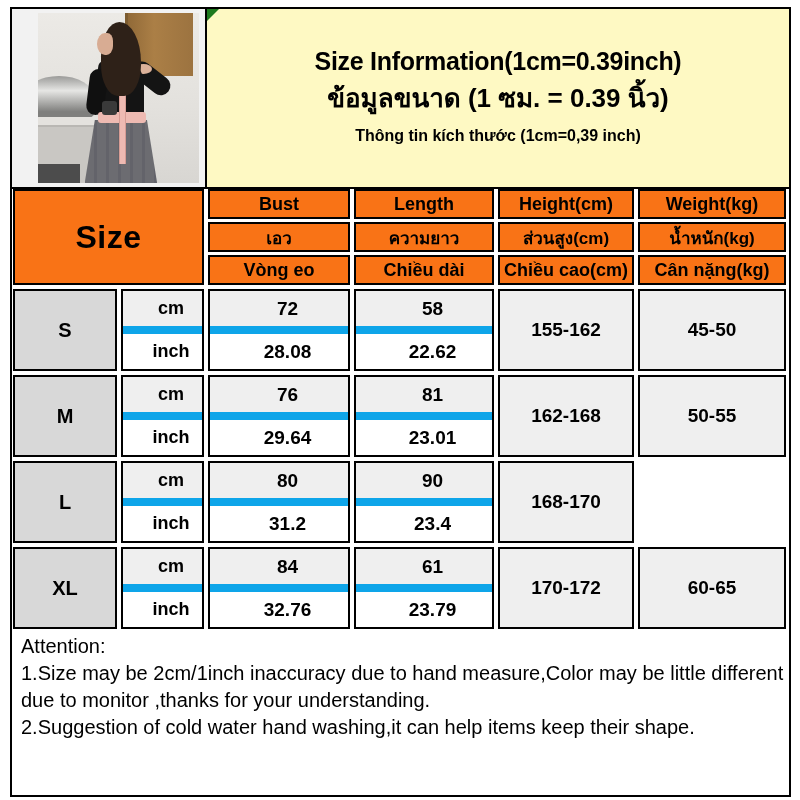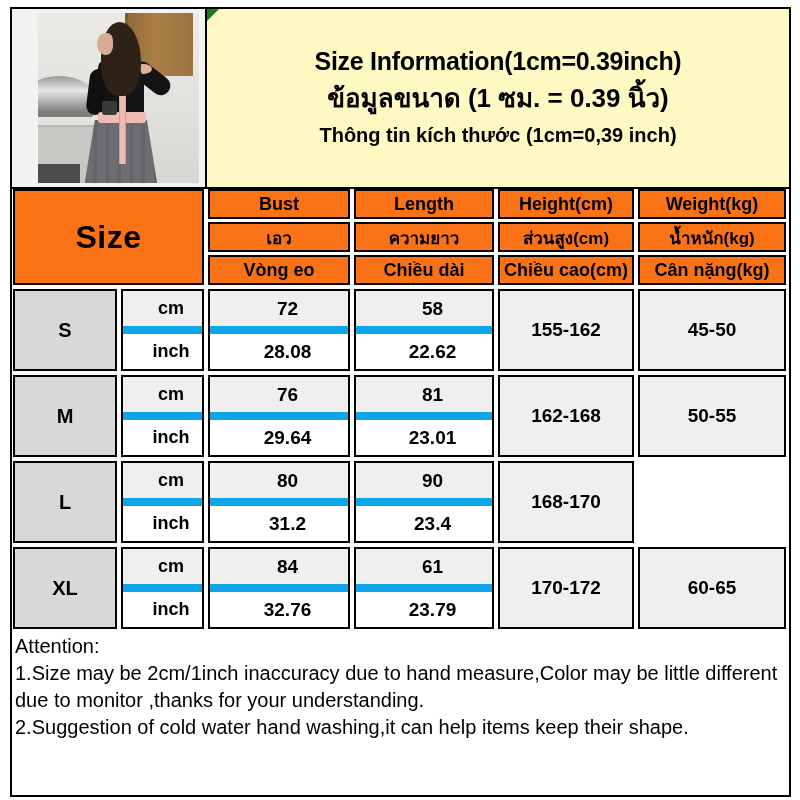--- a/index.html
+++ b/index.html
@@ -7,21 +7,21 @@
   *{box-sizing:border-box;}
 
   .frame{position:absolute;left:10px;top:7px;width:781px;height:790px;border:2px solid #000;background:#fff;}
 
   
   .top-row{position:absolute;left:0;top:0;width:777px;height:180px;display:flex;}
   .photo-cell{width:195px;height:180px;border-right:2px solid #000;border-bottom:2px solid #000;background:#f2f2f2;position:relative;}
   .title-cell{flex:1;height:180px;border-bottom:2px solid #000;background:#fef9c3;display:flex;flex-direction:column;align-items:center;justify-content:center;position:relative;}
   .title-line-en{font-size:25px;font-weight:700;line-height:37px;letter-spacing:-0.3px;}
   .title-line-th{font-size:26px;font-weight:700;line-height:37px;}
-  .title-line-vi{font-size:20px;font-weight:700;line-height:37px;}
+  .title-line-vi{font-size:16px;font-weight:700;line-height:37px;}
   .corner-flag{position:absolute;left:0;top:0;width:0;height:0;border-top:12px solid #1d7a1d;border-right:12px solid transparent;}
 
   
   .photo{position:absolute;left:26px;top:4px;right:6px;bottom:4px;background:linear-gradient(180deg,#eceae6 0%,#e3e1dd 55%,#d8d6d2 100%);overflow:hidden;}
   .wood{position:absolute;right:4%;top:0;width:42%;height:37%;background:linear-gradient(90deg,#916a38,#ab7f46 40%,#9c7340);border-left:3px solid #7d5c30;}
   .machine{position:absolute;left:-9%;top:37%;width:44%;height:25%;background:linear-gradient(180deg,#9a9a98,#e6e6e4 35%,#7f7f7d 85%);border-radius:50% 50% 10% 10%;}
   .counter{position:absolute;left:0;top:61%;width:42%;height:6%;background:#e4e2de;border-bottom:2px solid #b9b7b3;}
   .cabinet{position:absolute;left:0;top:67%;width:38%;height:33%;background:#c9c7c3;}
   .floor-dark{position:absolute;left:0;bottom:0;width:26%;height:11%;background:#4c4c4c;}
   .hair{position:absolute;left:39%;top:5%;width:25%;height:44%;background:#2e2118;border-radius:46% 54% 42% 42%;}
@@ -47,21 +47,21 @@
 
   .block{display:grid;grid-template-columns:104px 83px 142px 140px 136px 148px;column-gap:4px;height:82px;margin-top:4px;}
   .szlabel{border:2px solid #000;background:#d8d8d8;display:flex;align-items:center;justify-content:center;font-weight:700;font-size:20px;}
   .stack{border:2px solid #000;display:flex;flex-direction:column;}
   .half{flex:1;display:flex;align-items:center;justify-content:center;font-weight:700;font-size:18px;background:#efefef;padding-left:17px;}
   .half.bottom{border-top:8px solid #0ea5e9;background:#ffffff;}
   .val{font-size:19px;}
   .range{border:2px solid #000;background:#efefef;display:flex;align-items:center;justify-content:center;font-weight:700;font-size:19px;}
 
   
-  .attention{position:absolute;left:3px;top:624px;width:773px;font-size:20px;line-height:27px;font-weight:400;}
+  .attention{position:absolute;left:9px;top:624px;width:773px;font-size:20px;line-height:27px;font-weight:400;}
   .attention p{margin:0;}
 </style>
 </head>
 <body>
 
 <div class="frame">
 
   <div class="top-row">
     <div class="photo-cell">
       <div class="photo">

